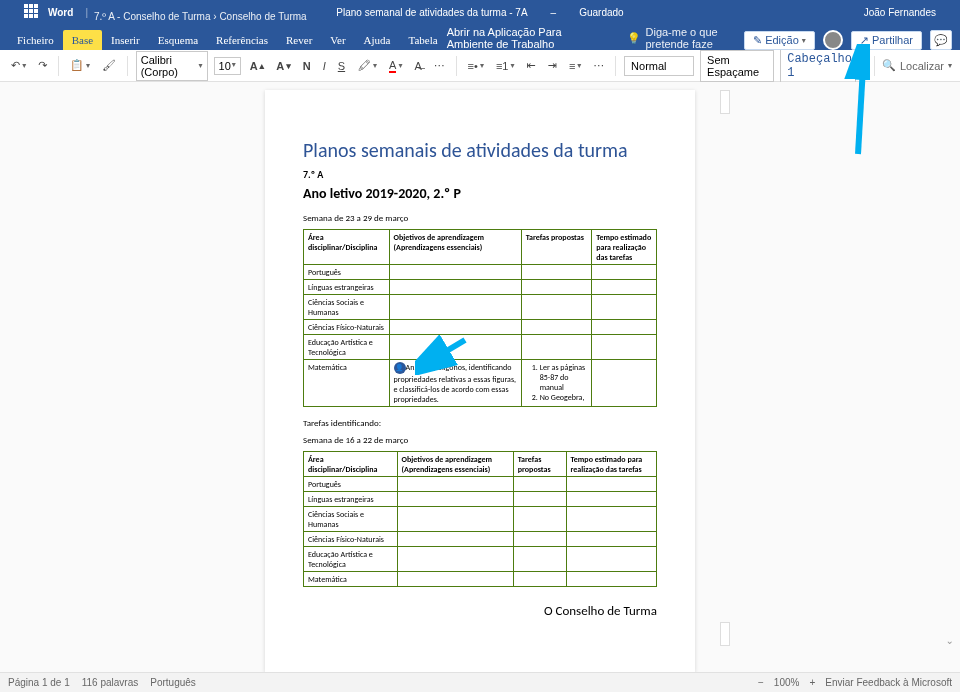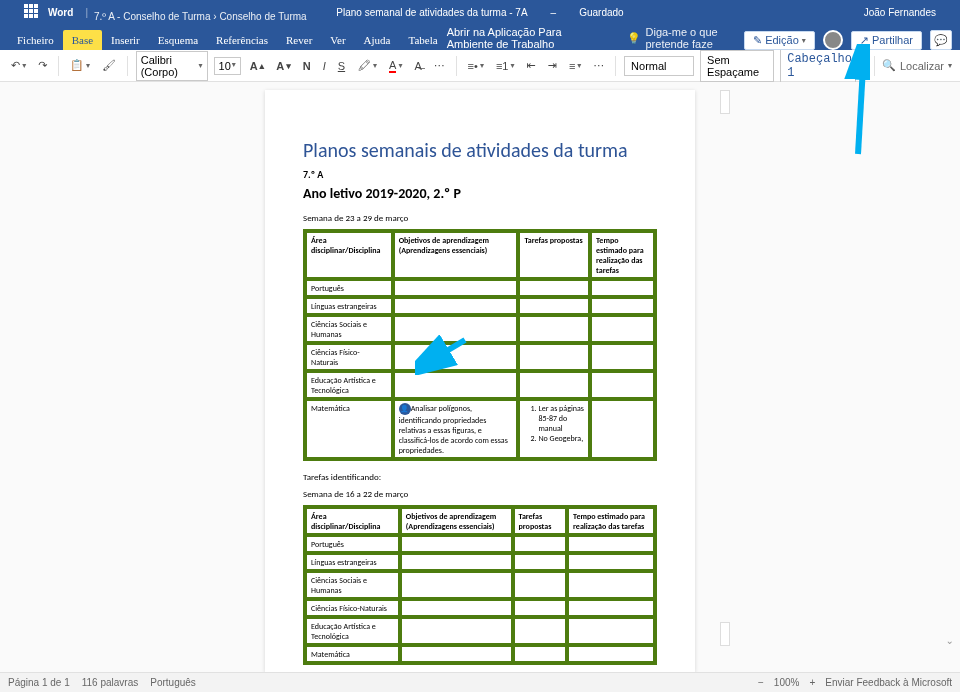--- a/index.html
+++ b/index.html
@@ -32,21 +32,21 @@
 .style-box { border: 1px solid #c9c9c9; padding: 3px 6px; font-size: 11px; min-width: 70px; }
 .style-box.heading { color: #2b579a; font-size: 12px; font-family: Liberation Mono, monospace; }
 .find { display: flex; align-items: center; gap: 4px; color: #666; }
 .canvas { background: #fafafa; height: 590px; overflow: auto; position: relative; display: flex; justify-content: center; padding-top: 8px; }
 .page { background: #fff; width: 430px; box-shadow: 0 1px 4px rgba(0,0,0,.15); padding: 48px 38px; font-family: Calibri, Arial, sans-serif; color: #000; }
 .doc-title { font-size: 20px; font-weight: 300; color: #2e5496; margin-bottom: 6px; }
 .sub1 { font-size: 10px; font-weight: 700; margin-bottom: 4px; }
 .sub2 { font-size: 14px; font-weight: 700; margin-bottom: 10px; }
 .week { font-size: 9px; margin-bottom: 6px; }
 .doc-table { border-collapse: collapse; width: 100%; font-size: 8px; margin-bottom: 10px; }
-.doc-table th, .doc-table td { border: 4px solid #4d7c0f; padding: 2px 4px; text-align: left; vertical-align: top; }
+.doc-table th, .doc-table td { border: 1px solid #4d7c0f; padding: 2px 4px; text-align: left; vertical-align: top; }
 .doc-table th { font-weight: 700; }
 .tasks ol { padding-left: 14px; }
 .perso { font-size: 9px; margin: 10px 0 6px; }
 .signature { font-size: 13px; text-align: right; margin-top: 16px; }
 .comment-marker { display: inline-block; width: 12px; height: 12px; background: #2b579a; border-radius: 50%; color: #fff; font-size: 7px; line-height: 12px; text-align: center; vertical-align: top; }
 .statusbar { position: absolute; bottom: 0; left: 0; right: 0; height: 20px; background: #f3f3f3; border-top: 1px solid #e1e1e1; display: flex; align-items: center; padding: 0 8px; font-size: 10px; color: #666; gap: 12px; }
 .statusbar .right { margin-left: auto; display: flex; gap: 10px; align-items: center; }
 .arrow { position: absolute; pointer-events: none; }
 .page-peek { position: absolute; right: 230px; top: 8px; width: 10px; height: 24px; background: #fff; border: 1px solid #ddd; }
 .page-peek2 { position: absolute; right: 230px; bottom: 26px; width: 10px; height: 24px; background: #fff; border: 1px solid #ddd; }

